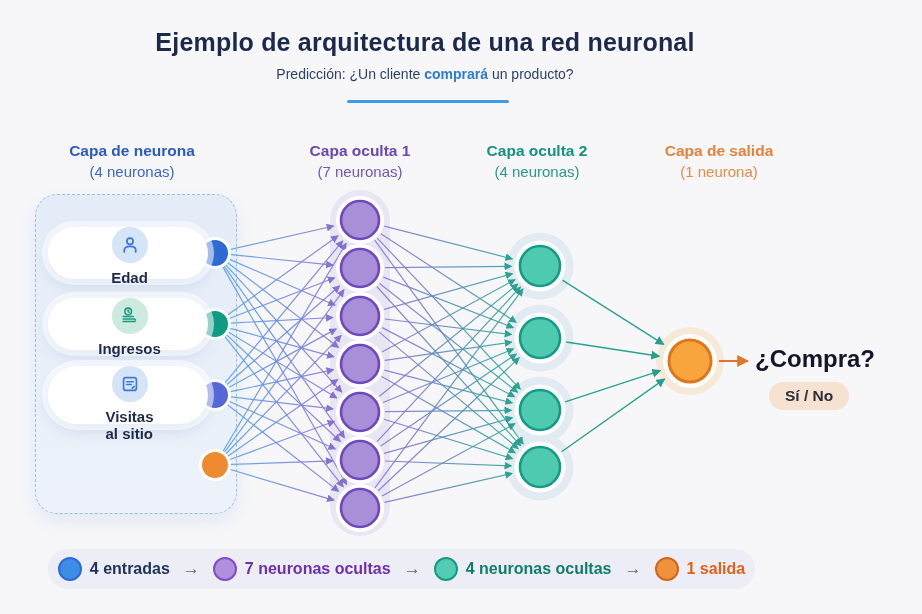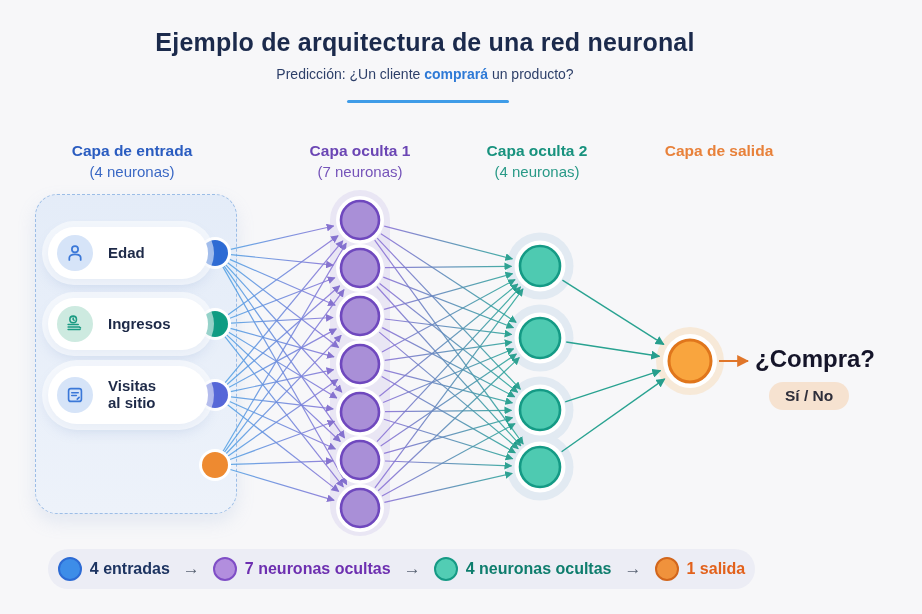--- a/index.html
+++ b/index.html
@@ -17,22 +17,22 @@
   .layer-head .nm{font-size:15.5px;font-weight:800;}
   .layer-head .ct{font-size:15px;font-weight:500;opacity:.92;}
   .lh-0{left:32px;} .lh-1{left:260px;} .lh-2{left:437px;} .lh-3{left:619px;}
 
   .input-card{position:absolute;left:35px;top:194px;width:200px;height:318px;
         border:1.6px dashed #9cbde6;border-radius:22px;
         background:linear-gradient(180deg,#e4ecf8 0%,#edf2fa 100%);
         box-shadow:0 8px 18px rgba(140,165,210,.18);}
 
   .pill{position:absolute;left:48px;width:160px;background:#fff;border-radius:30px;
-        display:flex;align-items:center;gap:15px;padding:0 6px 0 9px;box-sizing:border-box;
-        box-shadow:0 0 0 6px rgba(255,255,255,.55),0 6px 14px rgba(125,155,205,.30);}
+        display:flex;align-items:center;gap:7px;padding:0 6px 0 9px;box-sizing:border-box;
+        box-shadow:0 0 0 6px rgba(255,255,255,.55),0 6px 14px rgba(125,155,205,.30);flex-direction:column;}
   .pill-0{top:227px;height:52px;} .pill-1{top:298px;height:52px;}
   .pill-2{top:366px;height:58px;} .pill-3{top:436px;height:58px;}
   .pill-icon{width:36px;height:36px;border-radius:50%;flex:none;
         display:grid;place-items:center;}
   .pill-label{font-size:15px;font-weight:700;color:#1e2a48;line-height:1.12;white-space:pre-line;}
 
   #net{position:absolute;left:0;top:0;width:922px;height:614px;}
 
   .compra{position:absolute;left:755px;top:345px;width:140px;
         font-size:24px;font-weight:800;color:#15152a;}
@@ -49,33 +49,34 @@
 </head>
 <body>
 
 <div class="stage">
 
   <div class="title">Ejemplo de arquitectura de una red neuronal</div>
   <div class="subtitle"><span>Predicción: ¿Un cliente </span><span class="hl">comprará</span><span> un producto?</span></div>
   <div class="underline"></div>
 
   <div class="layer-head lh-0" style="color: rgb(42, 92, 192);">
-    <div class="nm">Capa de entrada</div>
+    <div class="nm">Capa de neurona</div>
     <div class="ct">(4 neuronas)</div>
   </div>
   <div class="layer-head lh-1" style="color: rgb(107, 70, 180);">
     <div class="nm">Capa oculta 1</div>
     <div class="ct">(7 neuronas)</div>
   </div>
   <div class="layer-head lh-2" style="color: rgb(24, 146, 126);">
     <div class="nm">Capa oculta 2</div>
     <div class="ct">(4 neuronas)</div>
   </div>
   <div class="layer-head lh-3" style="color: rgb(232, 129, 58);">
     <div class="nm">Capa de salida</div>
+    <div class="ct">(1 neurona)</div>
   </div>
 
   <div class="input-card"></div>
 
   <div id="net"><svg width="922" height="614" viewBox="0 0 922 614">
 <defs>
  <linearGradient id="gradIH" gradientUnits="userSpaceOnUse" x1="232" y1="0" x2="336" y2="0">
    <stop offset="0" stop-color="#58a2e4"></stop>
             <stop offset="1" stop-color="#8b74d6"></stop>
  </linearGradient>

